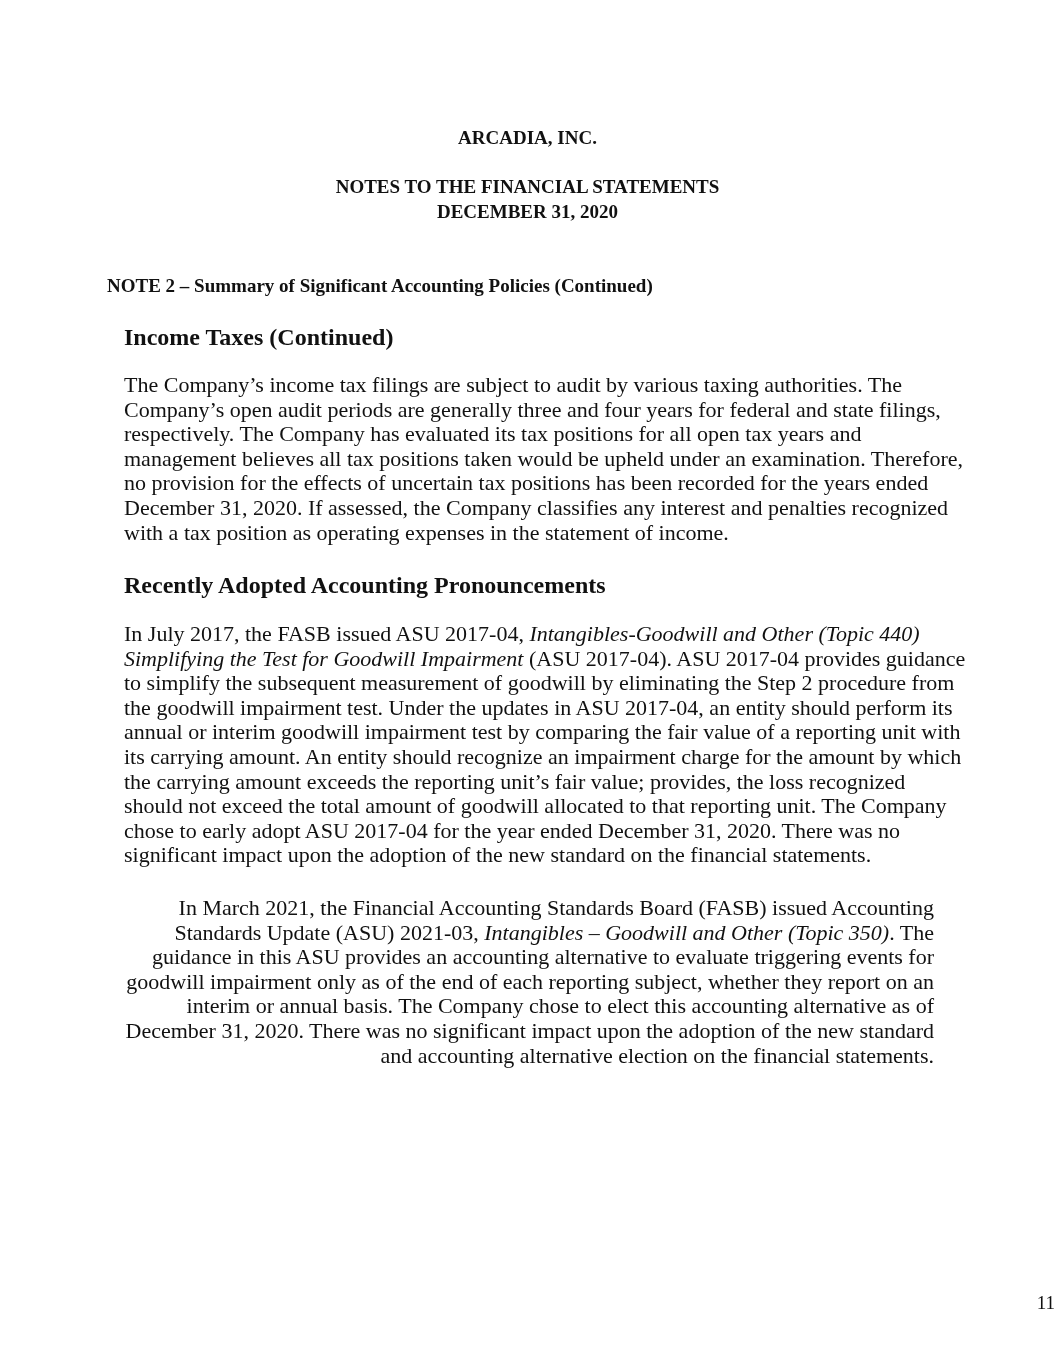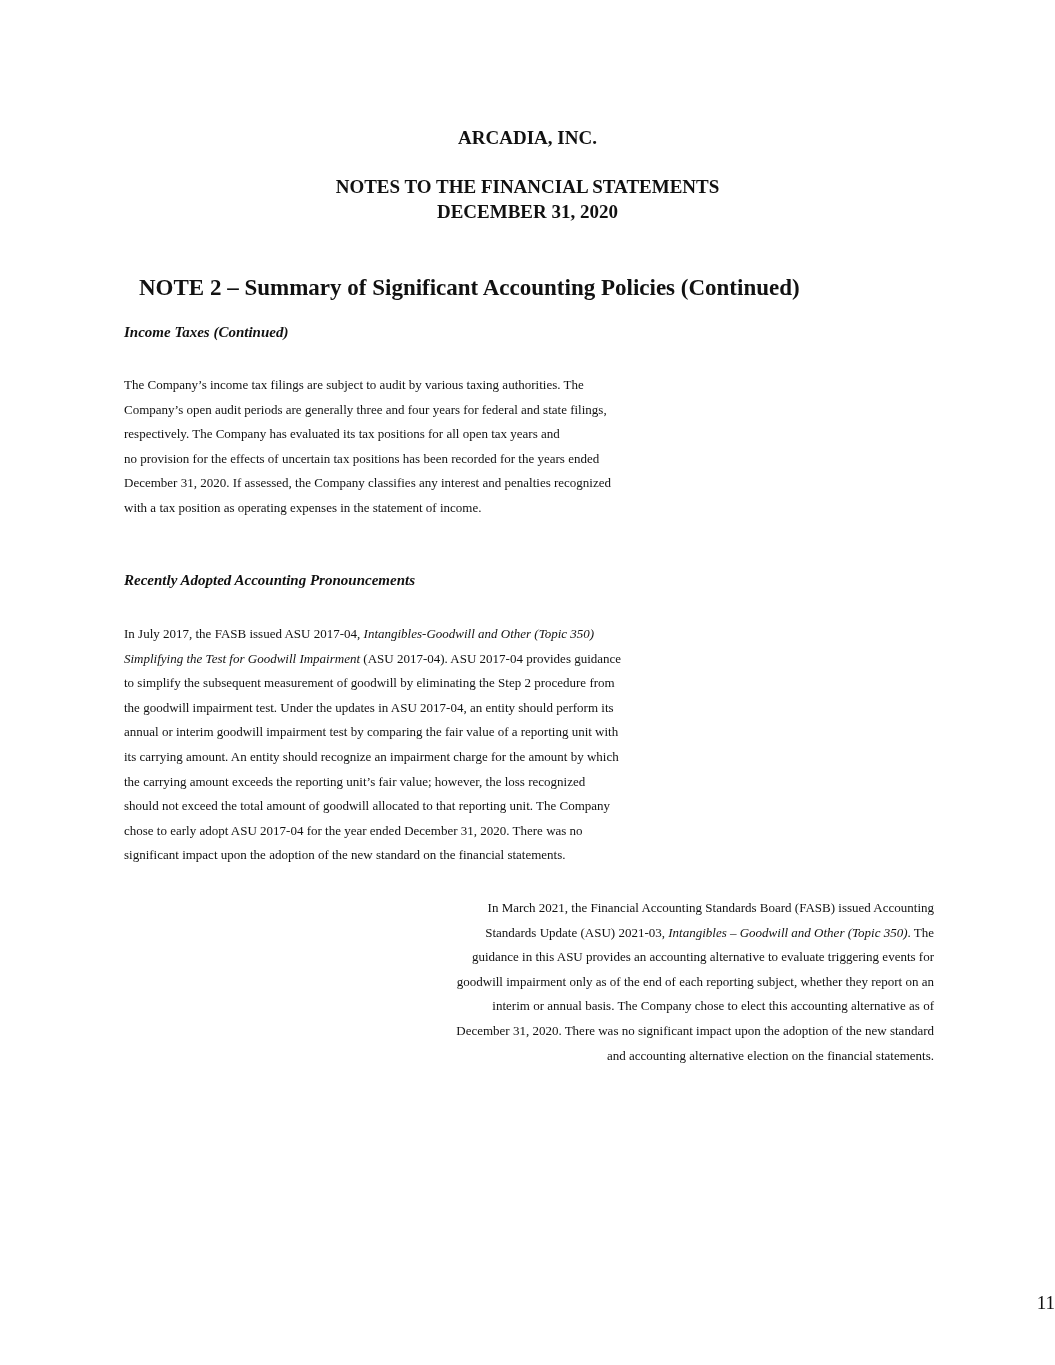--- a/index.html
+++ b/index.html
@@ -6,23 +6,23 @@
     body {
       width: 1055px; height: 1365px; position: relative; overflow: hidden;
       font-family: "Liberation Serif", "DejaVu Serif", serif;
       color: #111111;
     }
     .page { position: absolute; left: 0; top: 0; width: 1055px; height: 1365px; }
     .center { position: absolute; left: 0; width: 1055px; text-align: center; font-weight: bold; font-size: 19px; }
     .company { top: 127px; }
     .title1 { top: 176px; }
     .title2 { top: 201px; }
-    .content { position: absolute; left: 124px; width: 810px; font-size: 13px; line-height: 24.6px; }
-    .note-heading { position: absolute; left: 139px; top: 275px; font-weight: bold; font-size: 23px; }
-    .sub-heading { position: absolute; left: 124px; font-weight: bold; font-style: italic; font-size: 15px; }
+    .content { position: absolute; left: 124px; width: 810px; font-size: 22px; line-height: 24.6px; }
+    .note-heading { position: absolute; left: 107px; top: 275px; font-weight: bold; font-size: 19px; }
+    .sub-heading { position: absolute; left: 124px; font-weight: bold; font-size: 24px; }
     .sh1 { top: 324px; }
     .sh2 { top: 572px; }
     .p1 { top: 373px; }
     .p2 { top: 622px; }
     .p3 { top: 896px; text-align: right; }
     .line { display: block; white-space: nowrap; }
     .page-number { position: absolute; left: 0; width: 1055px; top: 1292px; text-align: right; font-size: 19px; }
     i { font-style: italic; }
   </style>
 </head>
@@ -34,35 +34,36 @@
   <div class="center title2">DECEMBER 31, 2020</div>
 
   <div class="note-heading">NOTE 2 – Summary of Significant Accounting Policies (Continued)</div>
 
   <div class="sub-heading sh1">Income Taxes (Continued)</div>
 
   <div class="content p1">
     <span class="line">The Company’s income tax filings are subject to audit by various taxing authorities.  The</span>
     <span class="line">Company’s open audit periods are generally three and four years for federal and state filings,</span>
     <span class="line">respectively. The Company has evaluated its tax positions for all open tax years and</span>
+    <span class="line">management believes all tax positions taken would be upheld under an examination. Therefore,</span>
     <span class="line">no provision for the effects of uncertain tax positions has been recorded for the years ended</span>
     <span class="line">December 31, 2020. If assessed, the Company classifies any interest and penalties recognized</span>
     <span class="line">with a tax position as operating expenses in the statement of income.</span>
   </div>
 
   <div class="sub-heading sh2">Recently Adopted Accounting Pronouncements</div>
 
   <div class="content p2">
-    <span class="line"><span>In July 2017, the FASB issued ASU 2017-04, </span><i>Intangibles-Goodwill and Other (Topic 350)</i></span>
+    <span class="line"><span>In July 2017, the FASB issued ASU 2017-04, </span><i>Intangibles-Goodwill and Other (Topic 440)</i></span>
     <span class="line"><i>Simplifying the Test for Goodwill Impairment</i><span> (ASU 2017-04). ASU 2017-04 provides guidance</span></span>
     <span class="line">to simplify the subsequent measurement of goodwill by eliminating the Step 2 procedure from</span>
     <span class="line">the goodwill impairment test. Under the updates in ASU 2017-04, an entity should perform its</span>
     <span class="line">annual or interim goodwill impairment test by comparing the fair value of a reporting unit with</span>
     <span class="line">its carrying amount. An entity should recognize an impairment charge for the amount by which</span>
-    <span class="line">the carrying amount exceeds the reporting unit’s fair value; however, the loss recognized</span>
+    <span class="line">the carrying amount exceeds the reporting unit’s fair value; provides, the loss recognized</span>
     <span class="line">should not exceed the total amount of goodwill allocated to that reporting unit. The Company</span>
     <span class="line">chose to early adopt ASU 2017-04 for the year ended December 31, 2020. There was no</span>
     <span class="line">significant impact upon the adoption of the new standard on the financial statements.</span>
   </div>
 
   <div class="content p3">
     <span class="line">In March 2021, the Financial Accounting Standards Board (FASB) issued Accounting</span>
     <span class="line"><span>Standards Update (ASU) 2021-03, </span><i>Intangibles – Goodwill and Other (Topic 350)</i><span>. The</span></span>
     <span class="line">guidance in this ASU provides an accounting alternative to evaluate triggering events for</span>
     <span class="line">goodwill impairment only as of the end of each reporting subject, whether they report on an</span>

